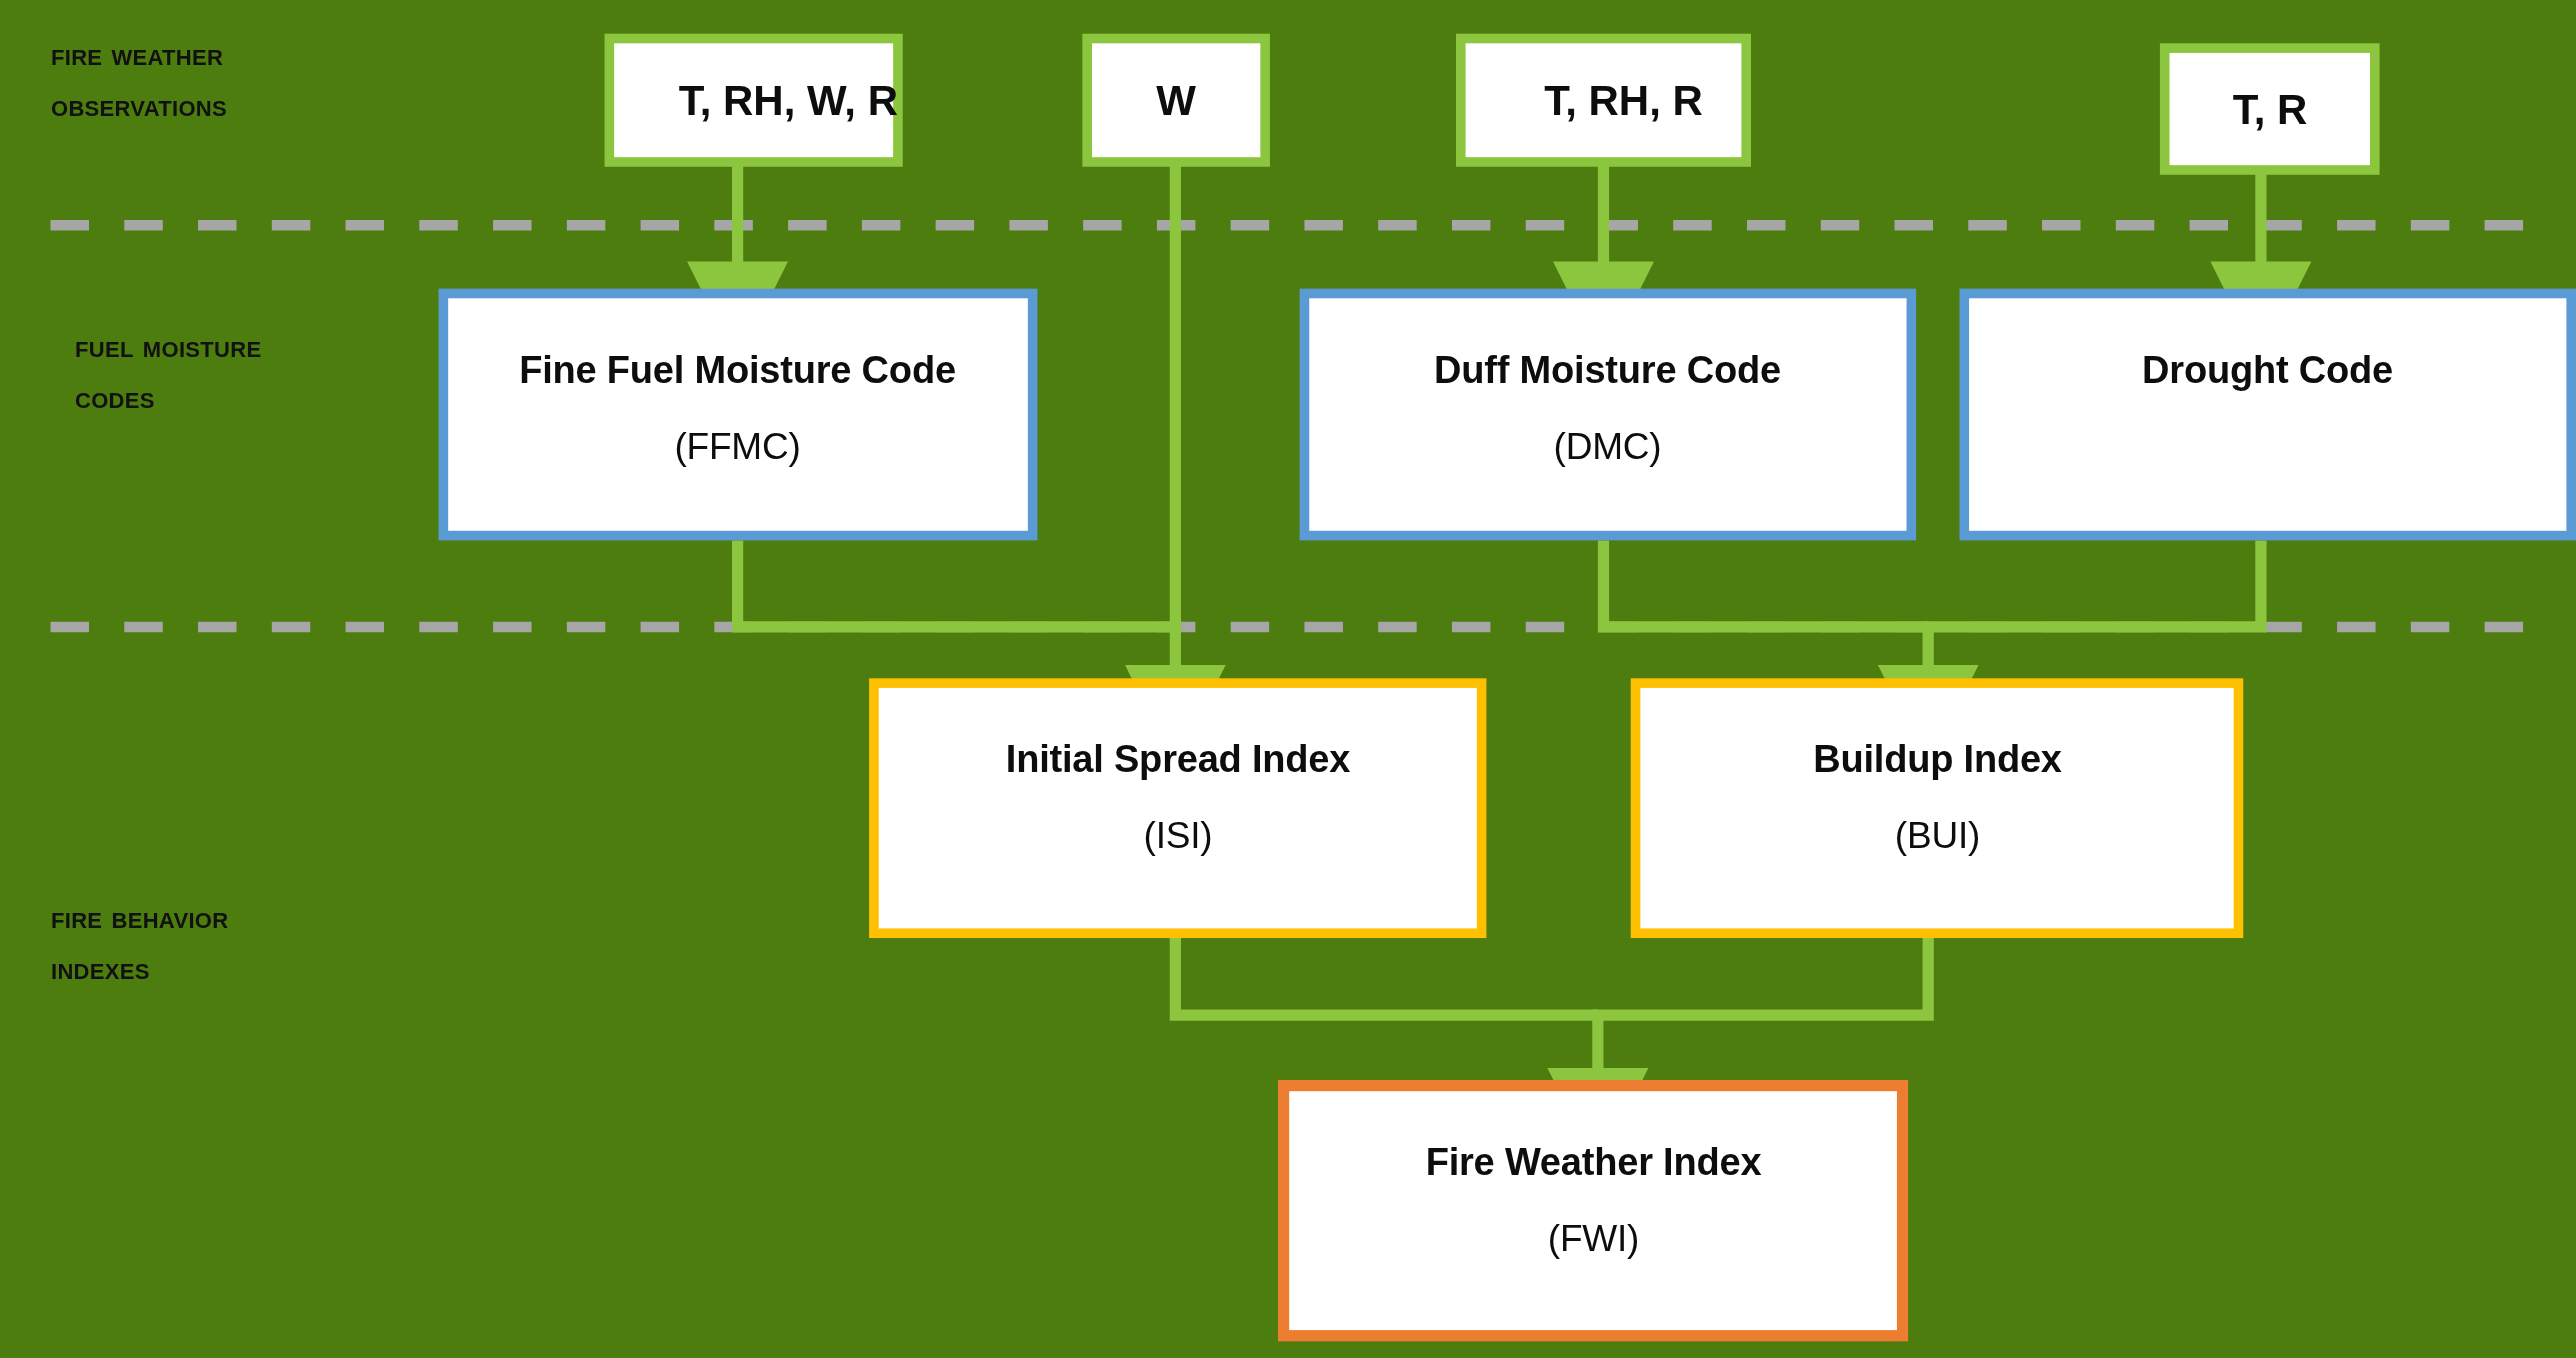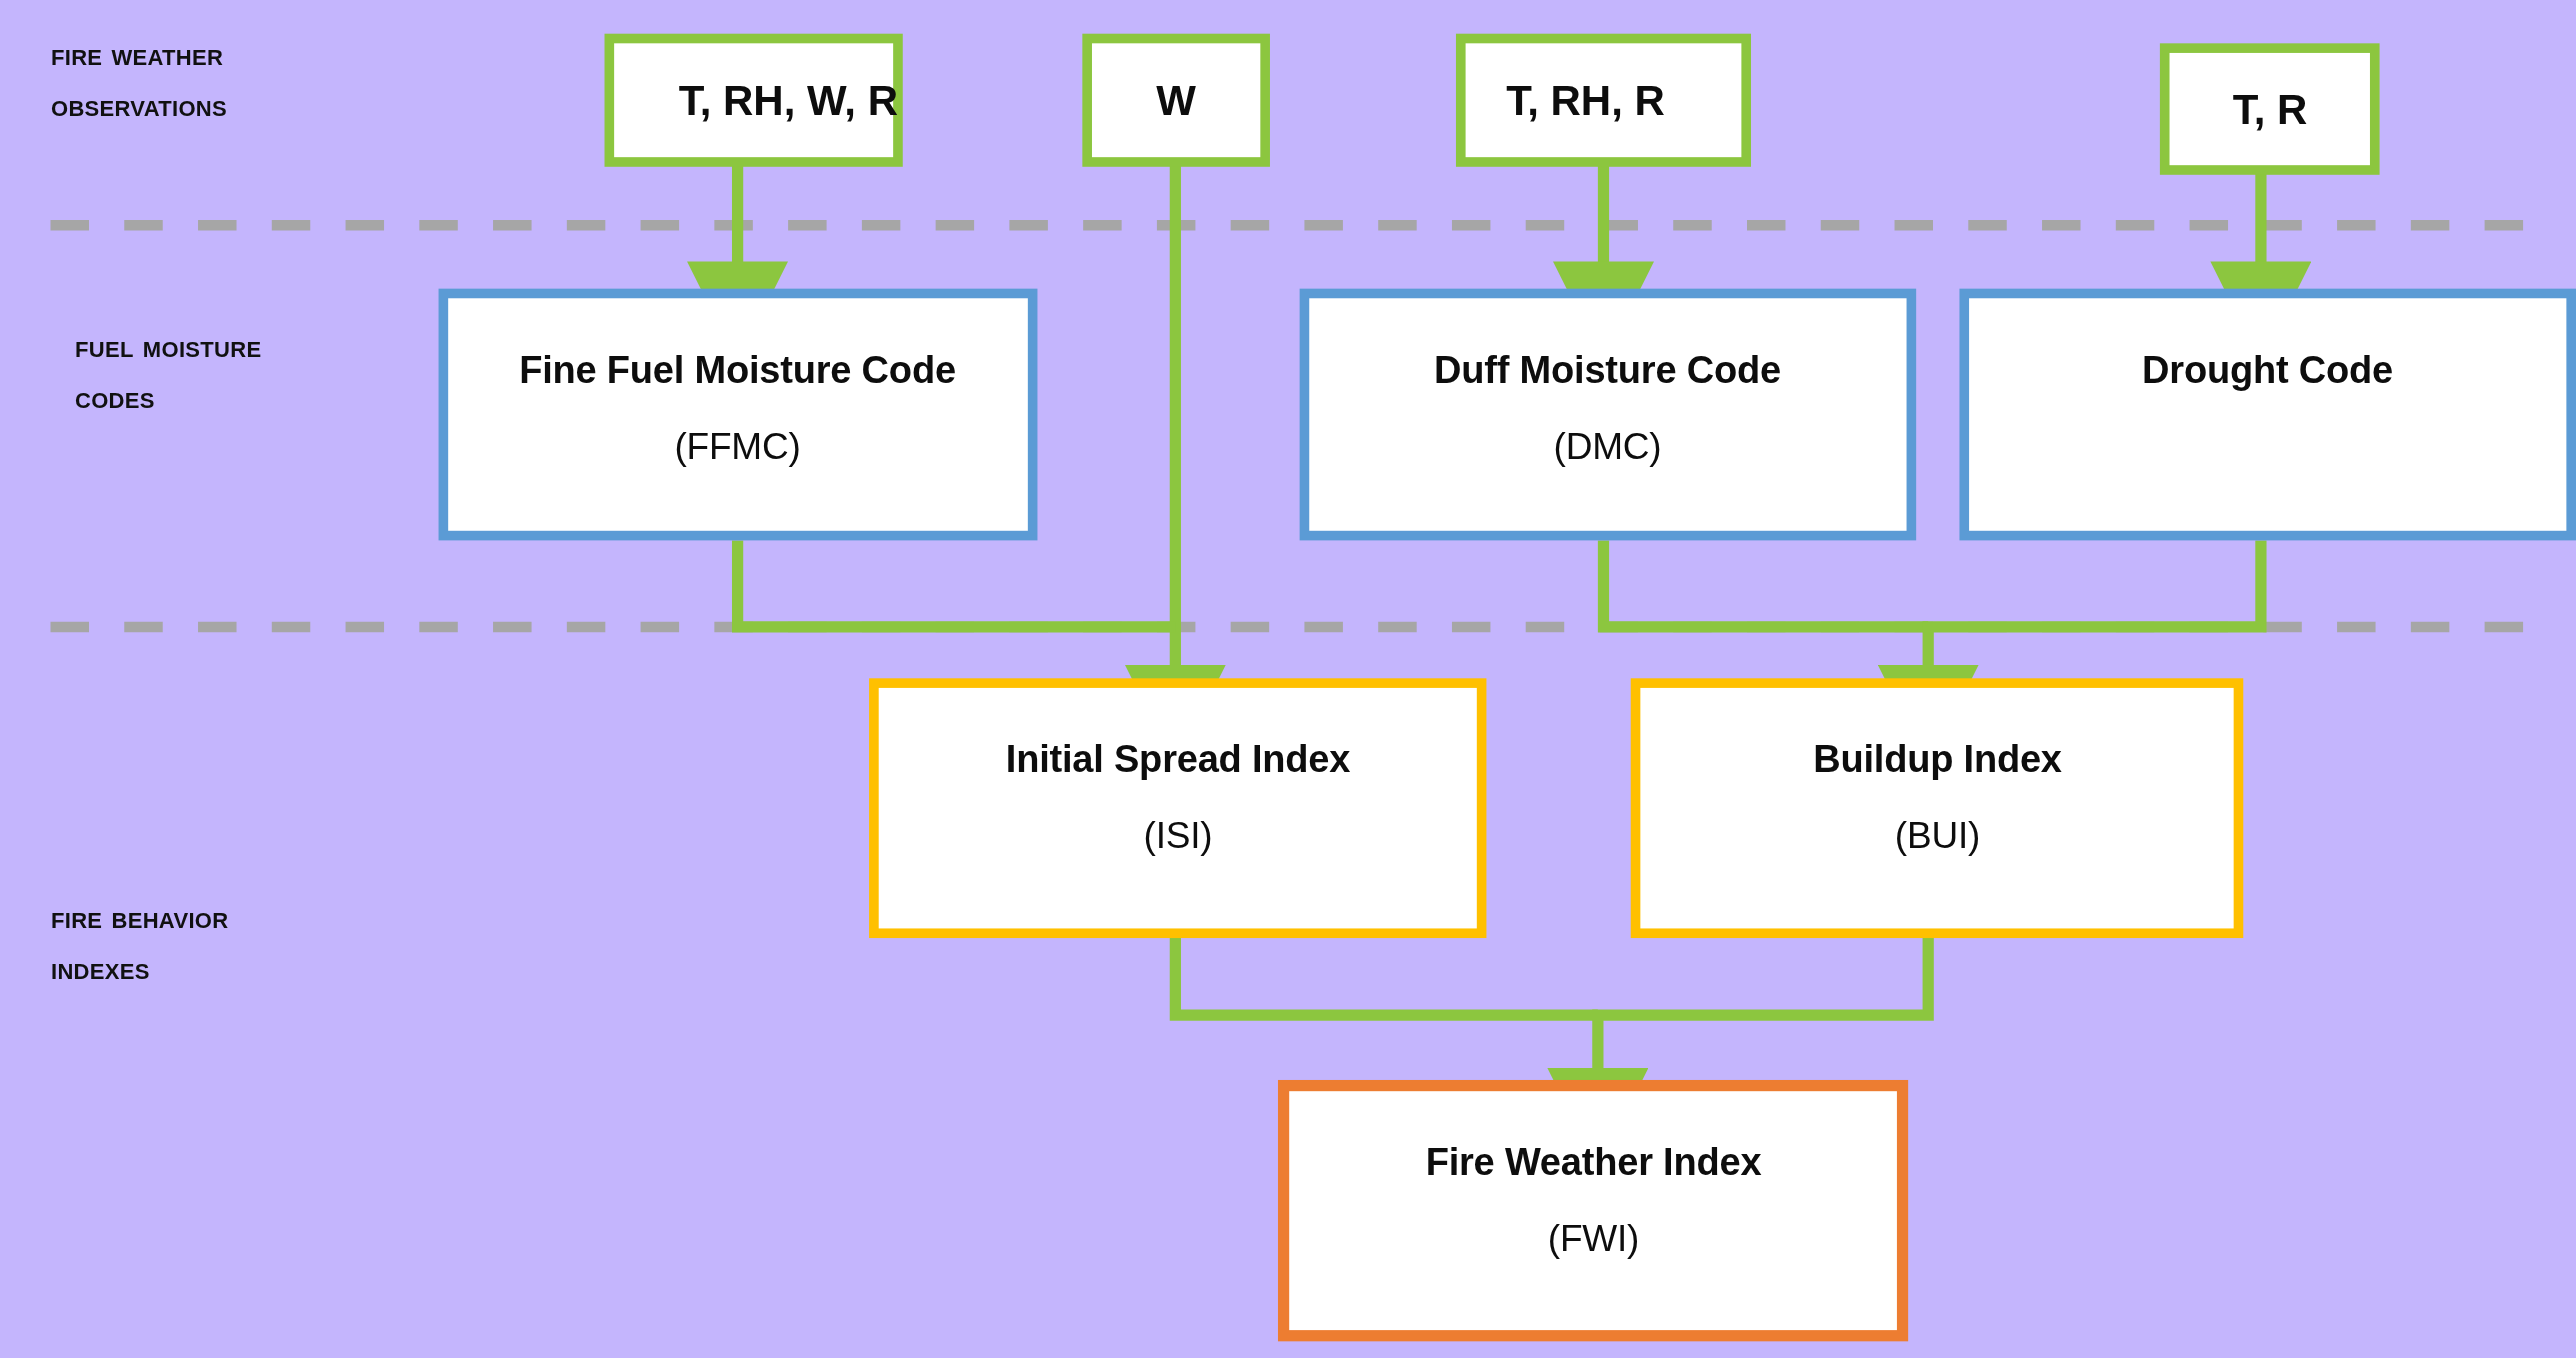--- a/index.html
+++ b/index.html
@@ -11,21 +11,21 @@
   body {
     width: 2576px;
     height: 1359px;
     font-family: "Liberation Sans", sans-serif;
     overflow: hidden;
   }
   #diagram-root {
     position: relative;
     width: 2576px;
     height: 1359px;
-    background: #c4b5fd;
+    background: #4d7c0f;
   }
   svg.diagram-canvas {
     position: absolute;
     top: 0;
     left: 0;
     width: 2576px;
     height: 1359px;
     display: block;
   }
   
@@ -138,21 +138,21 @@
   <div class="tier-caption" id="tier-fuel">Fuel Moisture
 codes</div>
 
   <div class="tier-caption" id="tier-behavior">Fire behavior
 Indexes</div>
 
   <div class="box-label obs-label" style="left:609px; top:78px; width:289px;text-align:right;">T, RH, W, R</div>
 
   <div class="box-label obs-label" style="left:1087px; top:78px; width:178px;">W</div>
 
-  <div class="box-label obs-label" style="left:1443px; top:78px; width:285px;text-align:center;">T, RH, R</div>
+  <div class="box-label obs-label" style="left:1481px; top:78px; width:285px;text-align:center;">T, RH, R</div>
 
   <div class="box-label obs-label" style="left:2165px; top:87px; width:210px;">T, R</div>
 
   <div class="box-label" style="left:443px; top:350px; width:589px;">
     <div class="box-title stack-title">Fine Fuel Moisture Code</div>
     <div class="box-abbr stack-abbr">(FFMC)</div>
   </div>
 
   <div class="box-label" style="left:1304px; top:350px; width:607px;">
     <div class="box-title stack-title">Duff Moisture Code</div>

